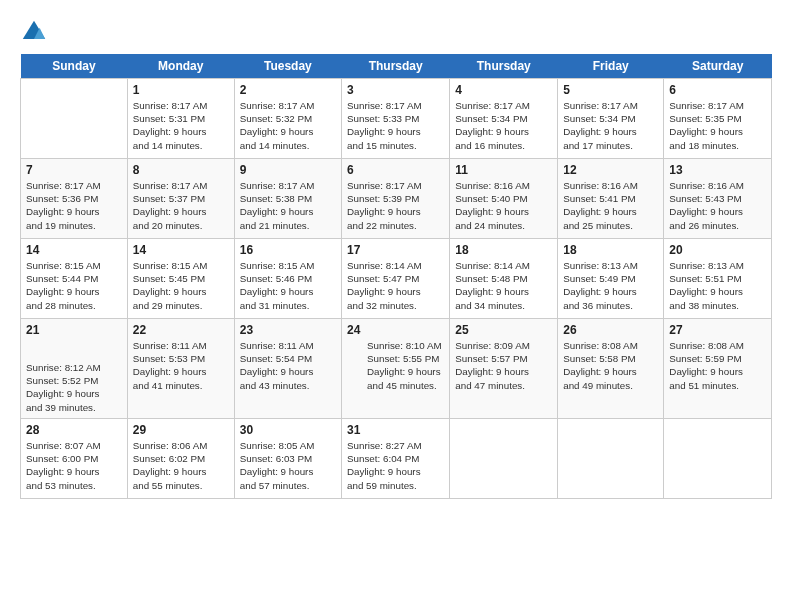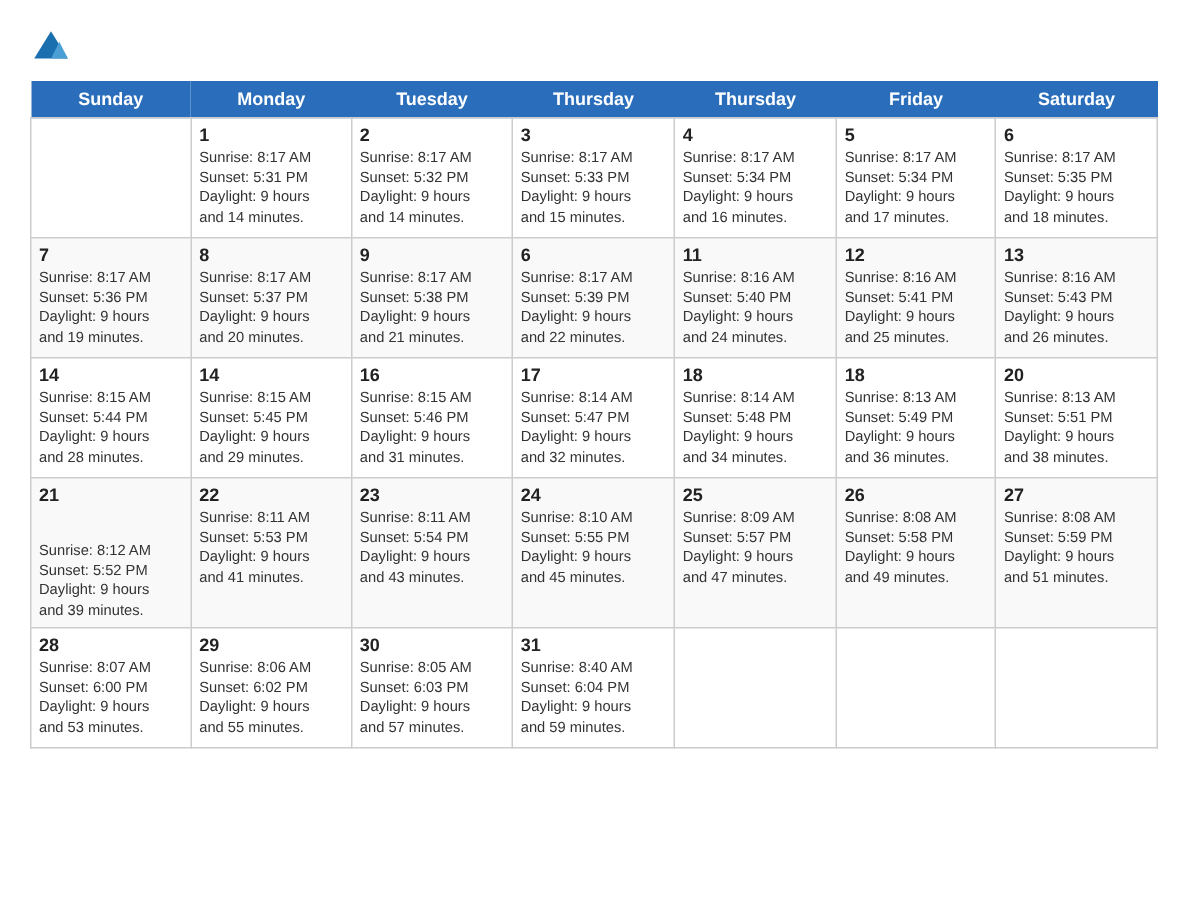--- a/index.html
+++ b/index.html
@@ -288,21 +288,21 @@
           </td>
           <td>
             <span class="day-num">23</span>
             <div class="day-info" style="white-space: pre-line;">Sunrise: 8:11 AM
 Sunset: 5:54 PM
 Daylight: 9 hours
 and 43 minutes.</div>
           </td>
           <td>
             <span class="day-num">24</span>
-            <div class="day-info" style="white-space: pre-line;">Sunrise: 8:10 AM
+            <div class="day-info" style="white-space: pre-line; margin-left: 20px;">Sunrise: 8:10 AM
 Sunset: 5:55 PM
 Daylight: 9 hours
 and 45 minutes.</div>
           </td>
           <td>
             <span class="day-num">25</span>
             <div class="day-info" style="white-space: pre-line;">Sunrise: 8:09 AM
 Sunset: 5:57 PM
 Daylight: 9 hours
 and 47 minutes.</div>
@@ -339,21 +339,21 @@
           </td>
           <td>
             <span class="day-num">30</span>
             <div class="day-info" style="white-space: pre-line;">Sunrise: 8:05 AM
 Sunset: 6:03 PM
 Daylight: 9 hours
 and 57 minutes.</div>
           </td>
           <td>
             <span class="day-num">31</span>
-            <div class="day-info" style="white-space: pre-line;">Sunrise: 8:40 AM
+            <div class="day-info" style="white-space: pre-line;">Sunrise: 8:27 AM
 Sunset: 6:04 PM
 Daylight: 9 hours
 and 59 minutes.</div>
           </td>
           <td class="empty"></td>
           <td class="empty"></td>
           <td class="empty"></td>
         </tr>
       </tbody>
   </table>

